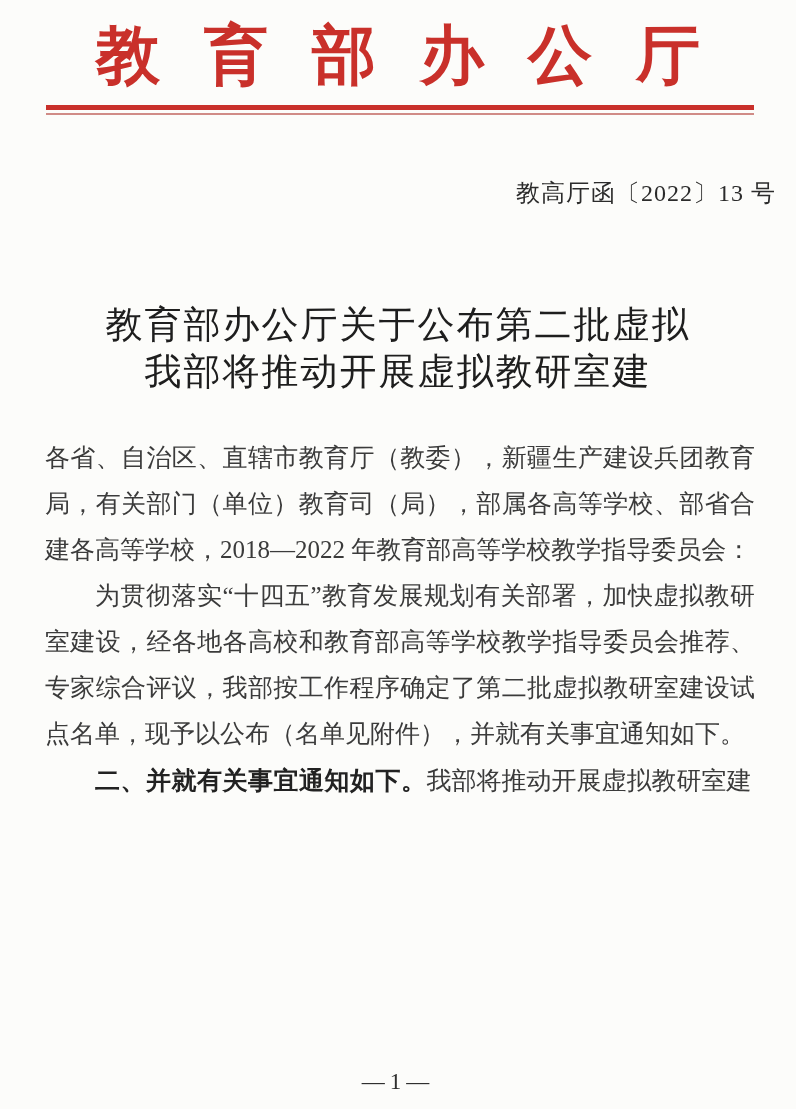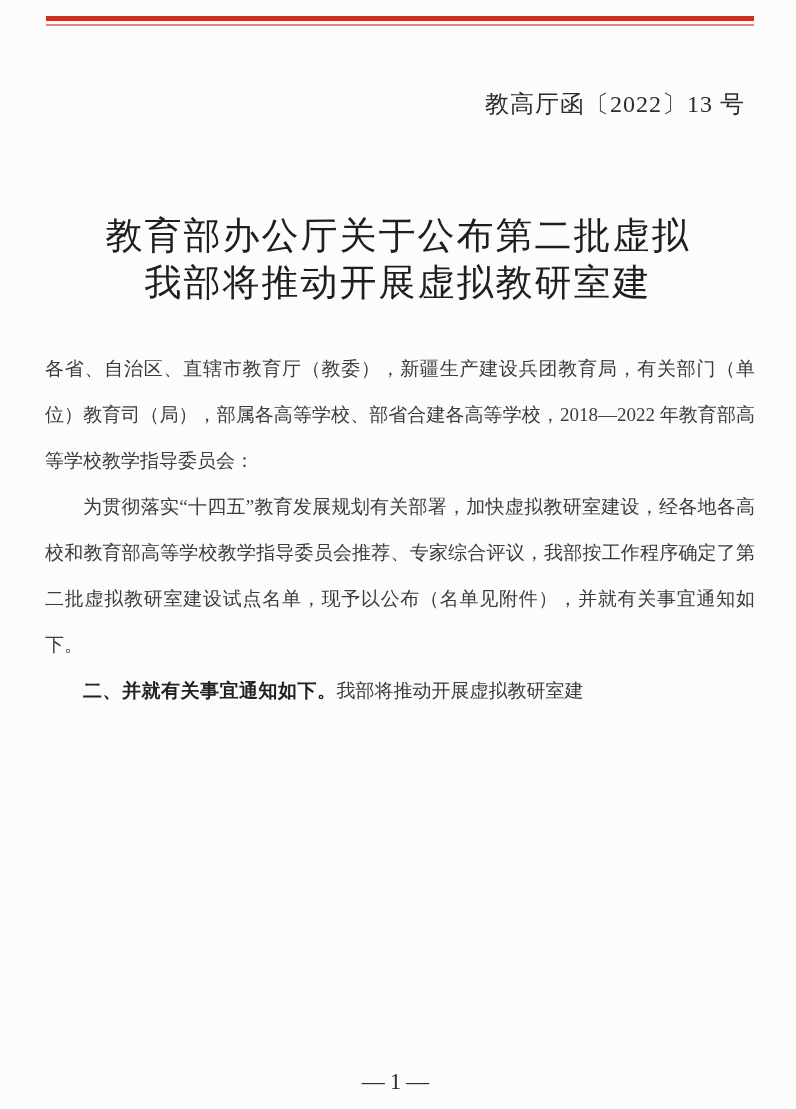--- a/index.html
+++ b/index.html
@@ -30,39 +30,39 @@
     white-space:nowrap;
   }
   .red-rule{
     margin:16px 42px 0 46px;
   }
   .red-rule .thick{height:5px;background:var(--accent);}
   .red-rule .gap{height:3px;background:transparent;}
   .red-rule .thin{height:2px;background:var(--rule-thin);}
   .doc-number{
     margin-top:62px;
-    padding-right:51px;
+    padding-right:20px;
     text-align:right;
     font-size:24px;
     color:#2b2b2b;
     letter-spacing:1px;
   }
   .title{
     margin:92px 0 0 0;
     text-align:center;
     font-size:37px;
     line-height:47px;
     font-weight:normal;
     color:var(--ink-dark);
     letter-spacing:2px;
   }
   .body-text{
     margin-top:40px;
     padding:0 41px 0 45px;
-    font-size:19px;
+    font-size:25px;
     line-height:46px;
     color:var(--ink);
     text-align:justify;
     text-justify:inter-ideograph;
   }
   .body-text p{margin:0;}
   .body-text p.indent{text-indent:2em;}
   .run-bold{
     font-weight:bold;
     font-family:"Liberation Sans","DejaVu Sans",sans-serif;
@@ -78,20 +78,21 @@
     color:#2f2f2f;
     letter-spacing:5px;
     font-family:"Liberation Serif","DejaVu Serif",serif;
   }
 </style>
 </head>
 <body>
 
 <div class="page">
 
+  <div class="agency-name">教育部办公厅</div>
 
   <div class="red-rule">
     <div class="thick"></div>
     <div class="gap"></div>
     <div class="thin"></div>
   </div>
 
   <div class="doc-number">教高厅函〔2022〕13 号</div>
 
   <h1 class="title">

